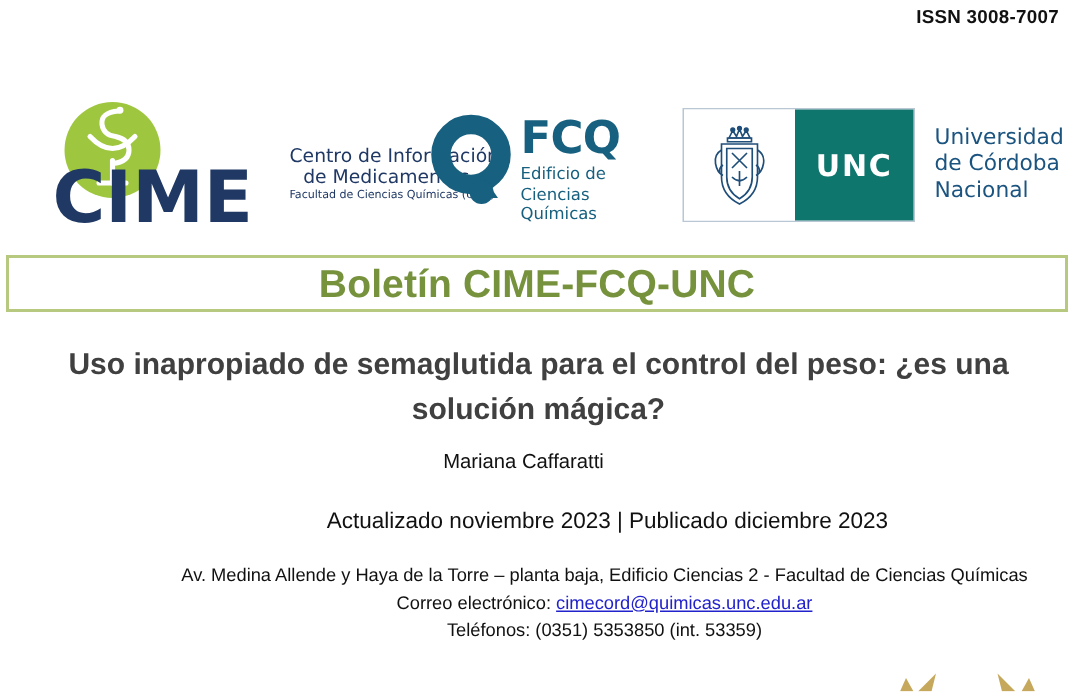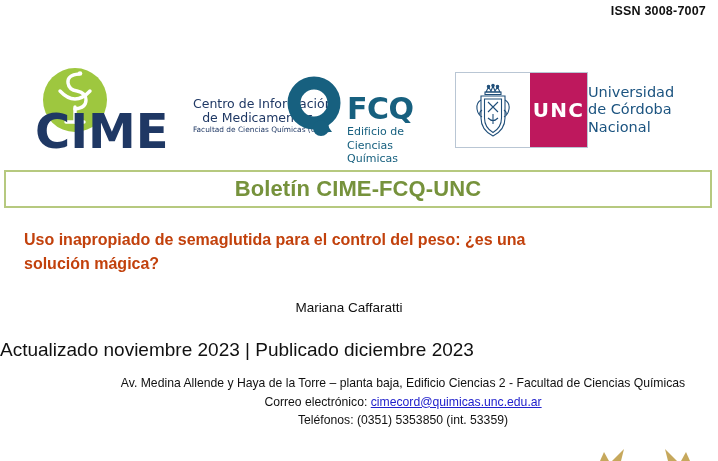--- a/index.html
+++ b/index.html
@@ -86,21 +86,20 @@
     top: 14px;
     width: 152px;
     height: 70px;
   }
   .fcq-mark { position: absolute; left: 0; top: 0; }
   .fcq-text {
     position: absolute;
     left: 60px;
     top: 2px;
     color: #17607f;
-    margin-top: 16px;
   }
   .fcq-big {
     font-size: 30px;
     font-weight: bold;
     letter-spacing: -0.5px;
     line-height: 1;
     color: #17607f;
     font-family: "DejaVu Sans", sans-serif;
   }
   .fcq-small {
@@ -127,34 +126,35 @@
     border: 1px solid #b9c6d4;
   }
   .unc-crest-cell {
     width: 74px;
     background: #ffffff;
     display: flex;
     align-items: center;
     justify-content: center;
   }
   .unc-abbr-cell {
-    width: 57px;
-    background: #be185d;
+    width: 79px;
+    background: #0f766e;
     display: flex;
     align-items: center;
     justify-content: center;
   }
   .unc-abbr-cell span {
     color: #ffffff;
     font-size: 20px;
     font-weight: bold;
     letter-spacing: 1.2px;
     font-family: "DejaVu Sans", sans-serif;
   }
   .unc-name {
+    margin-left: 13px;
     color: #1c5480;
     font-size: 14.5px;
     line-height: 1.2;
     font-family: "DejaVu Sans", sans-serif;
   }
 
   
   .banner {
     position: absolute;
     left: 4px;
@@ -162,58 +162,58 @@
     width: 708px;
     height: 38px;
     border: 2px solid #b6c97f;
     box-sizing: border-box;
     display: flex;
     align-items: center;
     justify-content: center;
     background: #ffffff;
   }
   .banner-title {
-    font-size: 22px;
+    font-size: 26px;
     font-weight: bold;
     color: #76923c;
     letter-spacing: .1px;
   }
 
   
   .article-title {
     position: absolute;
     left: 24px;
     top: 228px;
     width: 670px;
-    text-align: left;
-    font-size: 16px;
-    font-weight: bold;
-    color: #c2410c;
+    text-align: center;
+    font-size: 20px;
+    font-weight: bold;
+    color: #404040;
     line-height: 1.52;
   }
 
   
   .author {
     position: absolute;
     left: 0;
     top: 300px;
     width: 698px;
     text-align: center;
     font-size: 13.5px;
     color: #111111;
   }
 
   
   .dates {
     position: absolute;
     left: 0;
     top: 339px;
     width: 592px;
-    text-align: left;
-    font-size: 19px;
+    text-align: right;
+    font-size: 15px;
     color: #111111;
   }
 
   
   .contact {
     position: absolute;
     left: 0;
     top: 374px;
     width: 718px;
     text-align: center;

